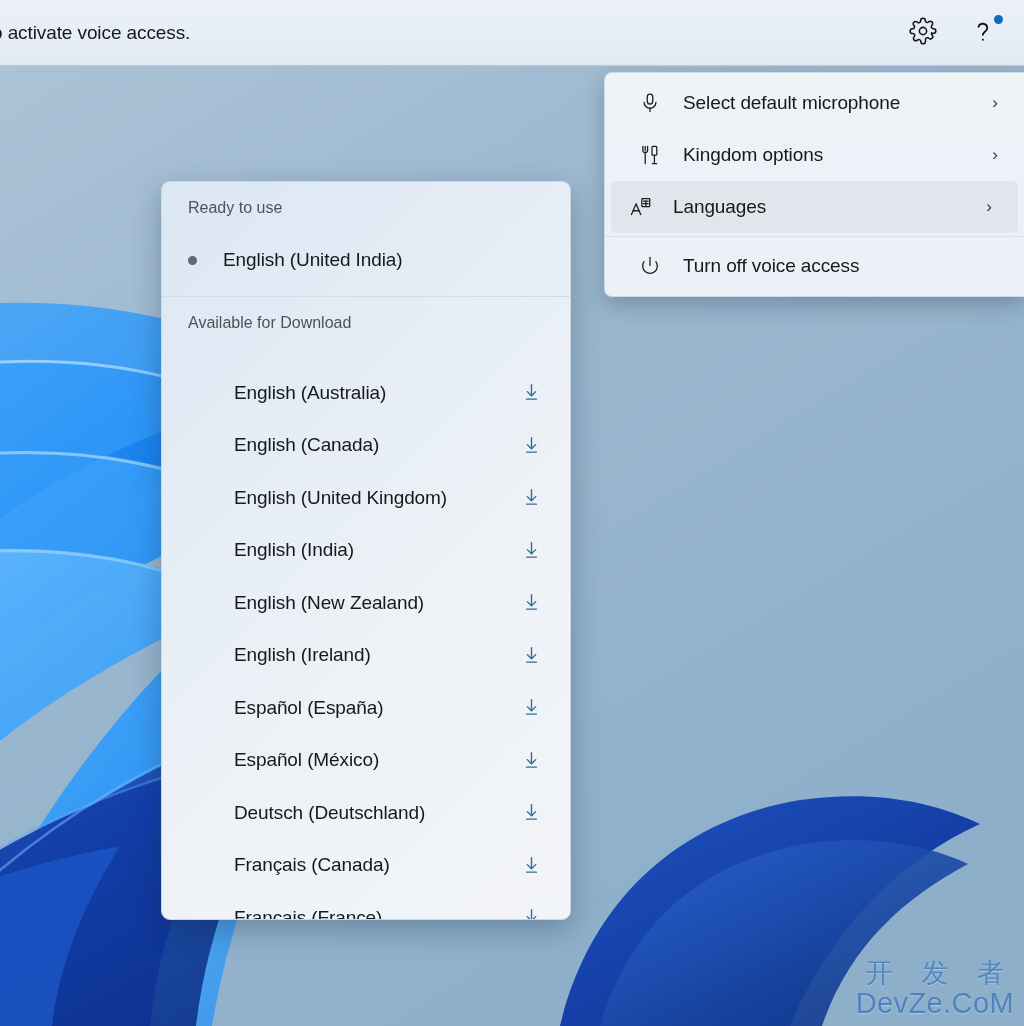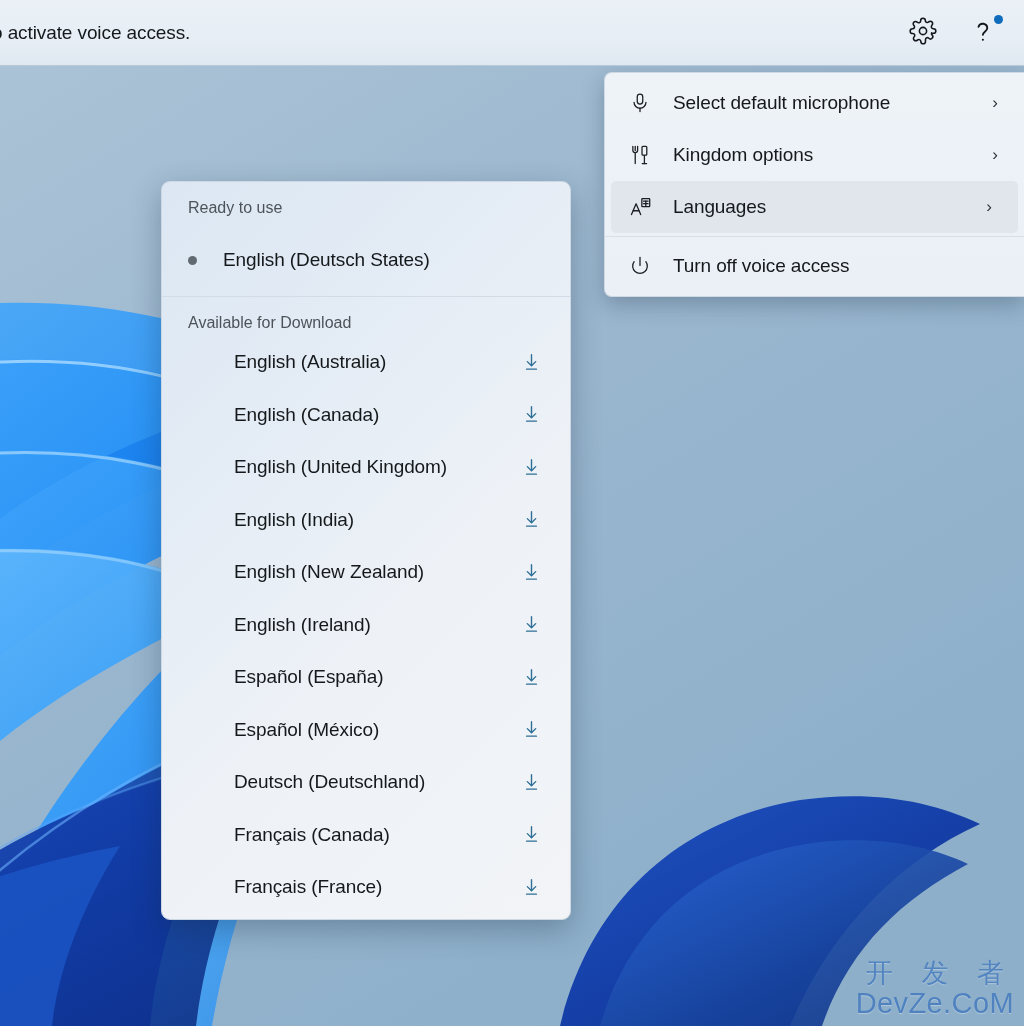--- a/index.html
+++ b/index.html
@@ -81,21 +81,21 @@
     border-right: none;
     box-shadow: 0 8px 22px rgba(20,40,60,0.28);
     overflow: hidden;
     z-index: 35;
     padding: 4px 0 4px 0;
   }
   .ctx-item {
     display: flex;
     align-items: center;
     height: 52px;
-    padding-left: 22px;
+    padding-left: 32px;
     padding-right: 16px;
     position: relative;
   }
   .ctx-item.selected {
     background: #e0e6ec;
     border-radius: 5px;
     margin: 0 6px;
     padding-left: 16px;
   }
   .ctx-icon {
@@ -168,21 +168,21 @@
     flex: 0 0 9px;
   }
   .ready-label {
     font-size: 19px;
     color: #15191c;
     letter-spacing: -0.1px;
   }
   #download-list { padding-top: 2px; }
   .dl-row {
     display: flex;
-    align-items: flex-start;
+    align-items: flex-end;
     height: 52.5px;
     padding-left: 72px;
     padding-right: 28px;
   }
   .dl-label {
     flex: 1;
     font-size: 19px;
     color: #15191c;
     letter-spacing: -0.1px;
   }
@@ -373,21 +373,21 @@
   </div>
 </div>
 
 <div id="lang-panel">
 
   <div id="ready-section">
     <div class="lang-section-header">Ready to use</div>
 
     <div class="ready-row">
       <span class="ready-bullet"></span>
-      <span class="ready-label">English (Deutsch States)</span>
+      <span class="ready-label">English (United India)</span>
     </div>
   </div>
 
   <div id="ready-divider"></div>
 
   <div id="download-section">
     <div class="lang-section-header">Available for Download</div>
 
     <div id="download-list">
 

